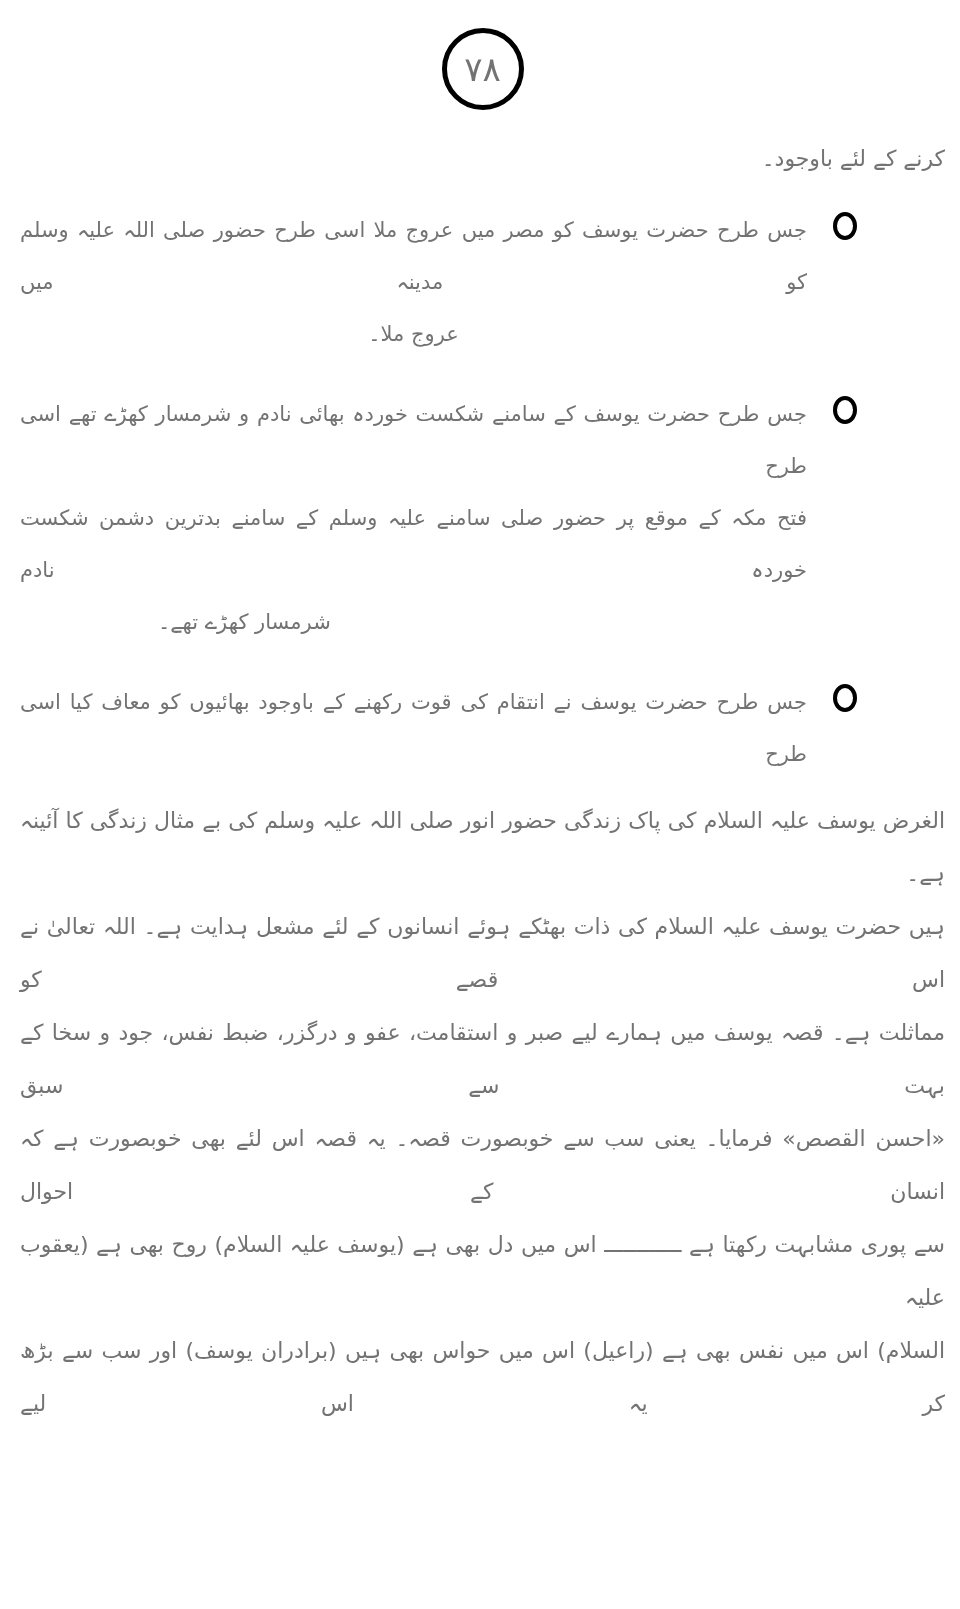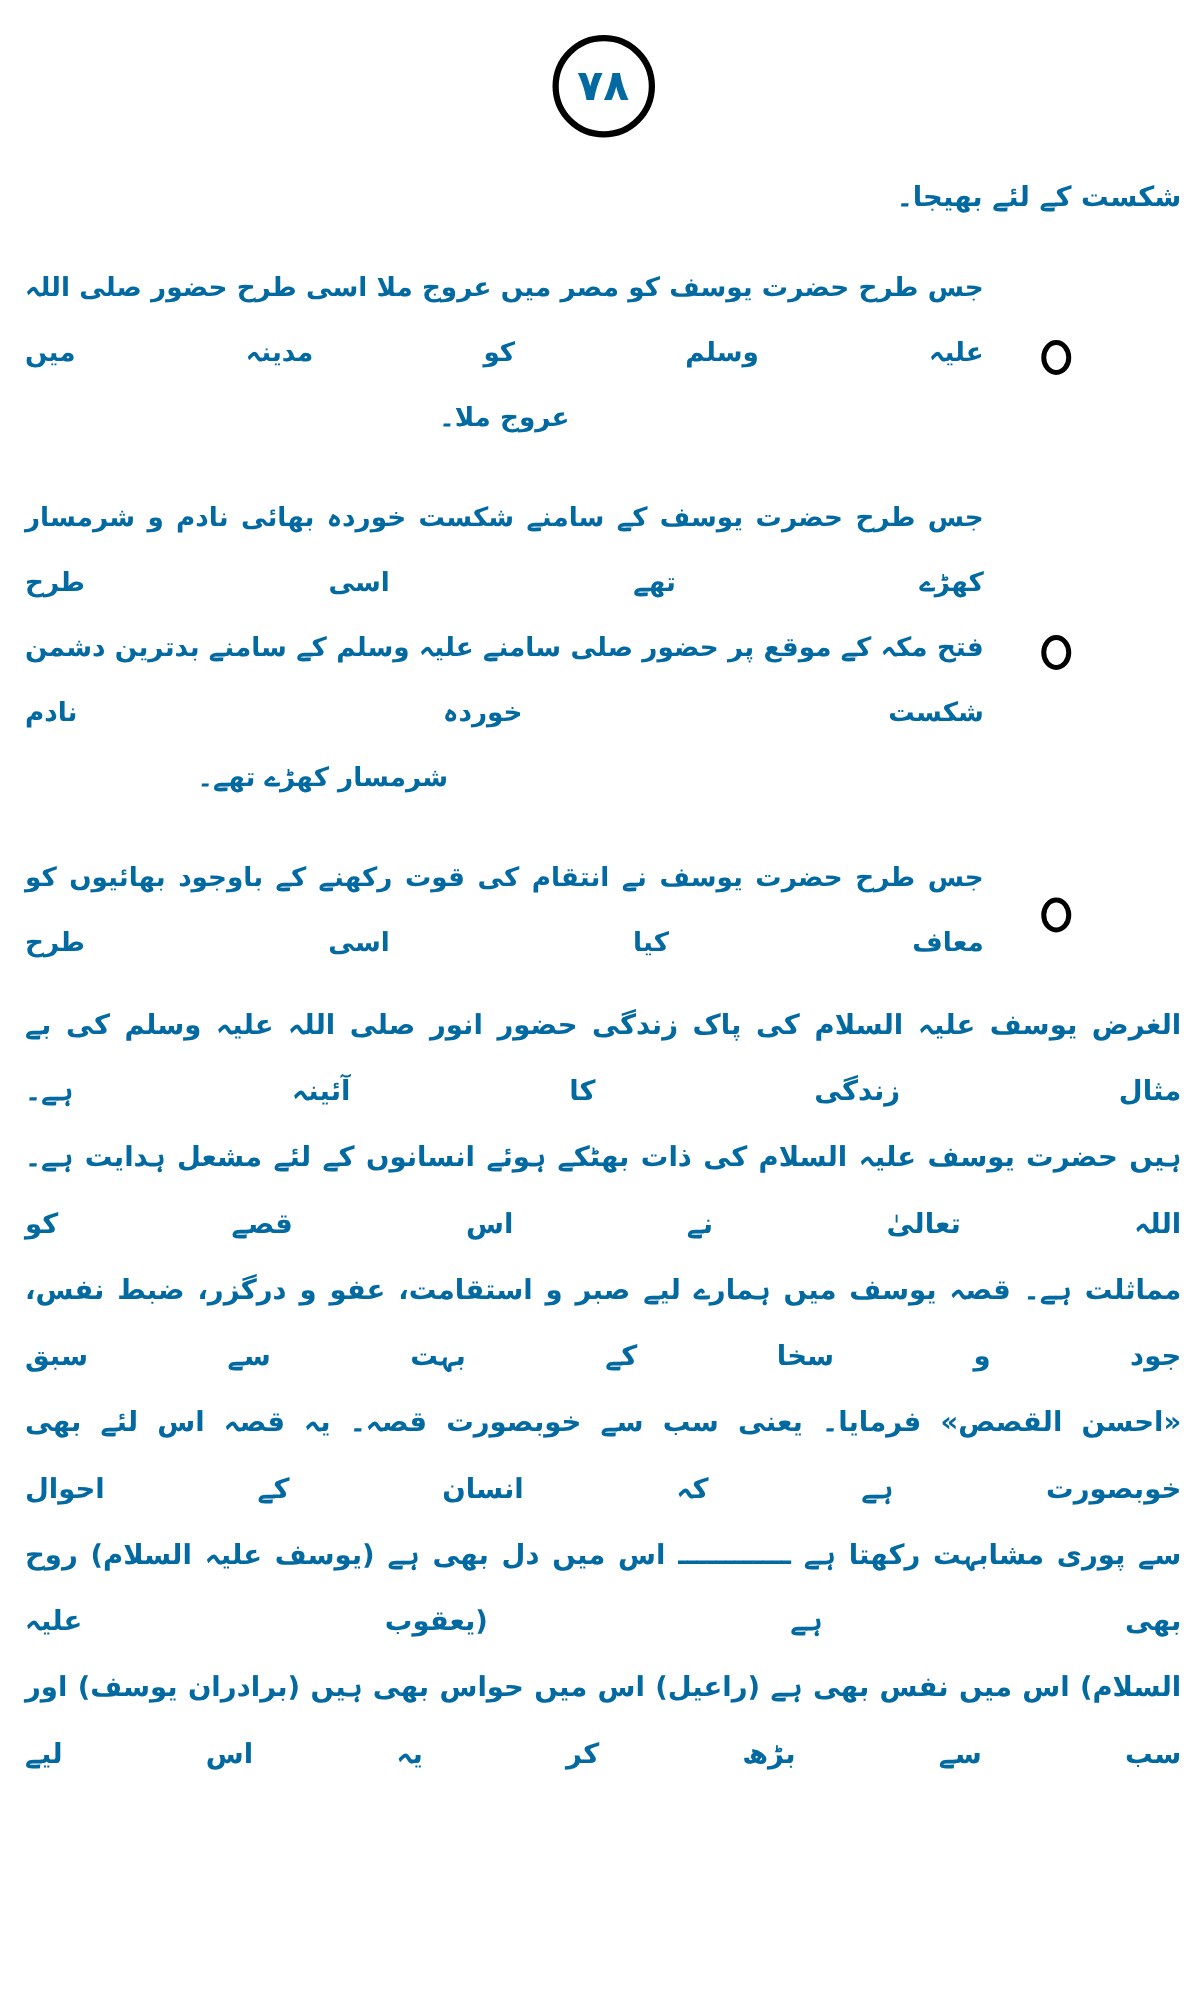--- a/index.html
+++ b/index.html
@@ -1,21 +1,21 @@
 <!DOCTYPE html>
 <html lang="ur" dir="rtl"><head>
 <meta charset="utf-8">
 <style>
   html,body{margin:0;padding:0;background:#e8e8e8;}
   .page{
     width:960px;height:1609px;
-    background:#ffffff;color:#0369a1;
+    background:#ffffff;color:#737373;
     direction:rtl;
     font-family:"DejaVu Sans",sans-serif;
-    font-weight:700;
+    font-weight:400;
     position:relative;overflow:hidden;
     box-sizing:border-box;
     padding:16px 15px 0 20px;
     margin:0 auto;
   }
   
   .pageno{
     width:72px;height:72px;
     border:5px solid #000;border-radius:50%;
     margin:12px auto 0;
@@ -24,21 +24,21 @@
   }
   
   .intro{
     margin-top:32px;
     text-align:right;
     padding-left:160px;
     font-size:22px;
     line-height:34px;
   }
   
-  .bullet{display:flex;align-items:center;margin-top:28px;gap:20px;}
+  .bullet{display:flex;align-items:flex-start;margin-top:28px;}
   .bullet .dot{
     flex:none;width:24px;height:28px;
     border:4px solid #000;border-radius:50%;
     margin-right:88px;margin-left:26px;margin-top:8px;
     box-sizing:border-box;
   }
   .bullet .txt{flex:1;font-size:21px;line-height:52px;min-width:0;}
   .line{text-align:justify;}
   .line.full{text-align-last:justify;}
   .line.center{text-align:center;}
@@ -49,21 +49,21 @@
 </style>
 </head>
 <body>
 
 <div class="page">
 
   <div class="pageno">
     <span>۷۸</span>
   </div>
 
-  <div class="intro">شکست کے لئے بھیجا۔</div>
+  <div class="intro">کرنے کے لئے باوجود۔</div>
 
   <div class="bullet">
     <span class="dot"></span>
     <div class="txt">
       <div class="line full">جس طرح حضرت یوسف کو مصر میں عروج ملا اسی طرح حضور صلی اللہ علیہ وسلم کو مدینہ میں</div>
       <div class="line center">عروج ملا۔</div>
     </div>
   </div>
 
   <div class="bullet">

